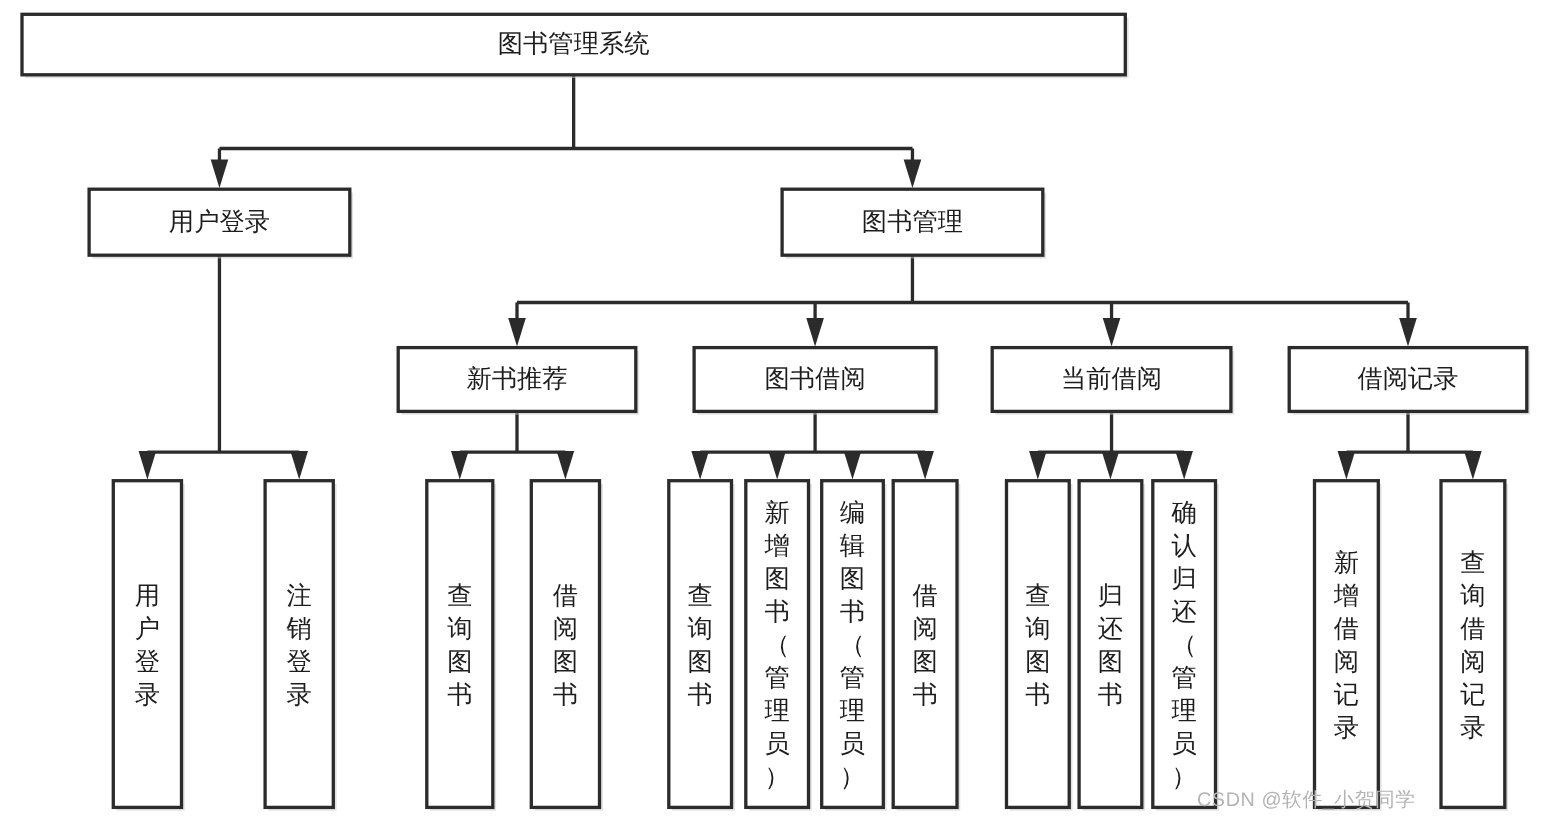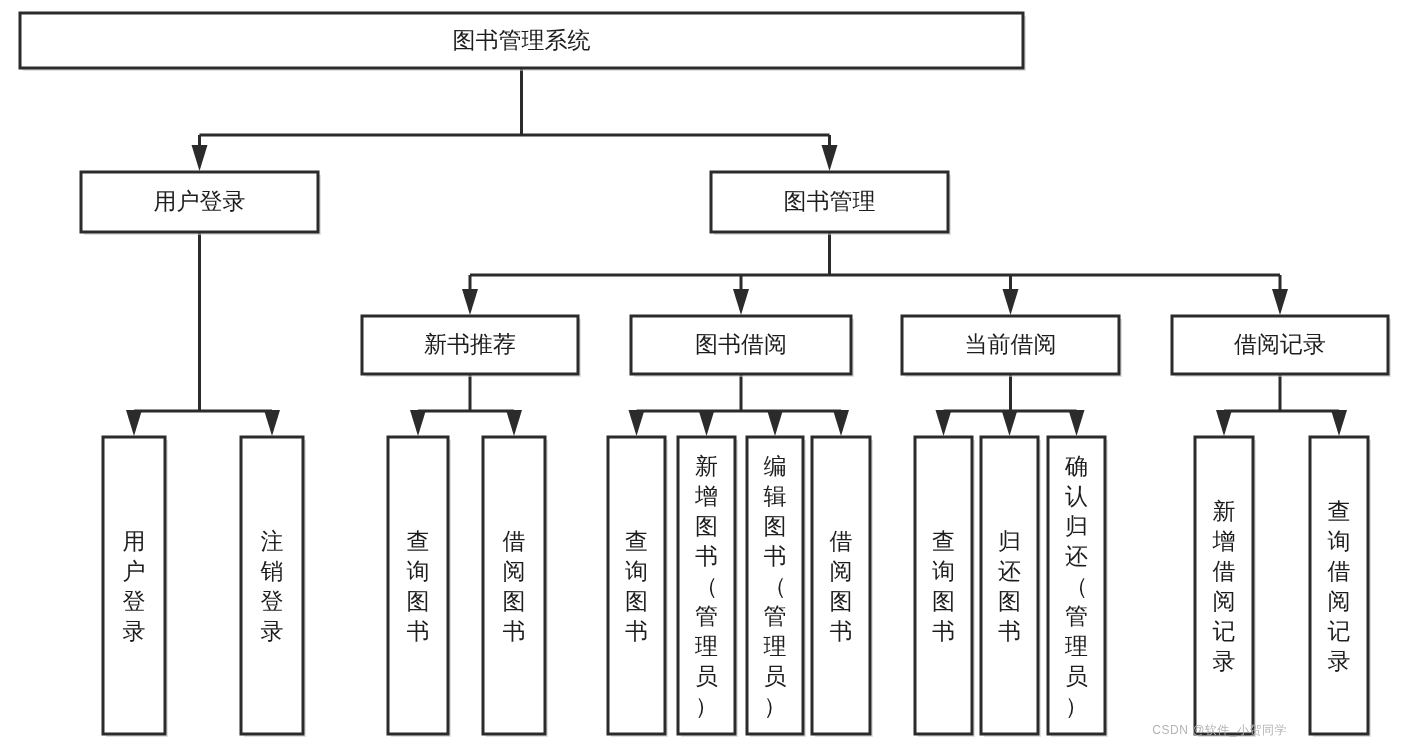--- a/index.html
+++ b/index.html
@@ -55,21 +55,21 @@
     fill: #1d1d1d;
     font-family: "Liberation Sans", "DejaVu Sans", sans-serif;
     font-size: 23px;
     text-anchor: middle;
   }
   .watermark {
     position: absolute;
     right: 10px;
     bottom: 8px;
     font-family: "Liberation Sans", "DejaVu Sans", sans-serif;
-    font-size: 12px;
+    font-size: 18px;
     color: #b4b4b4;
     letter-spacing: .5px;
     white-space: nowrap;
     user-select: none;
   }
 </style>
 </head>
 <body>
 
 <div id="diagram-root">

